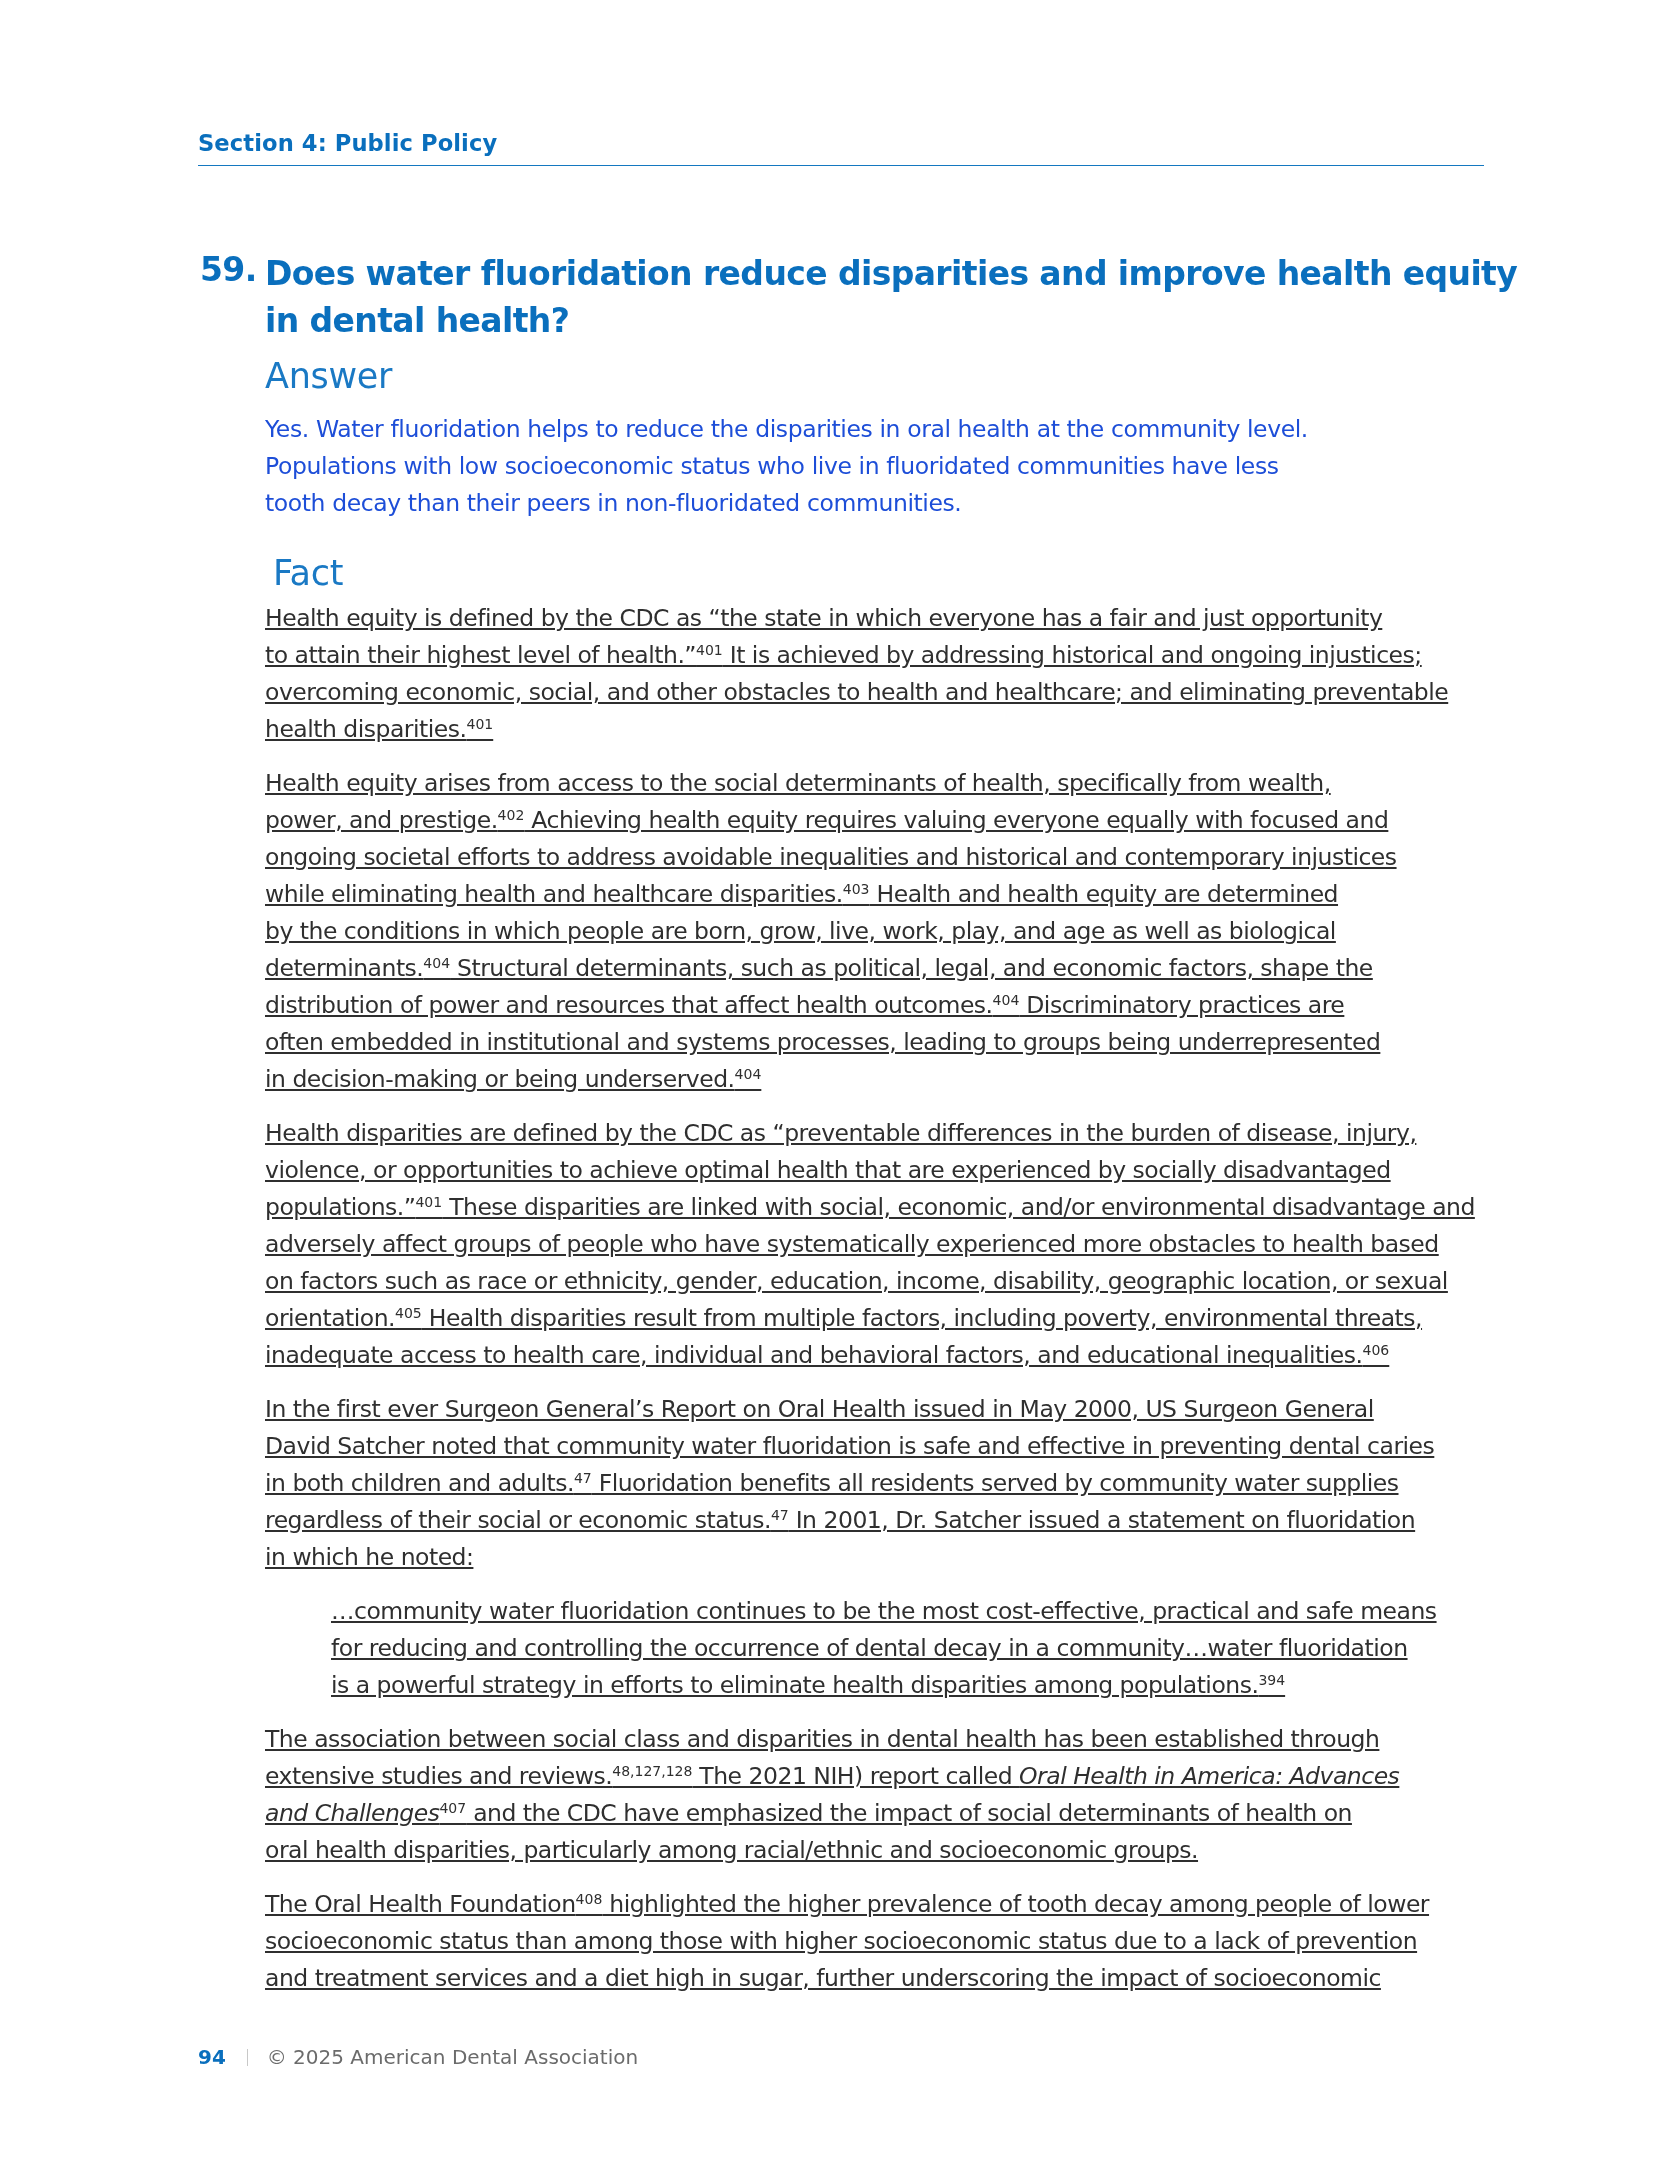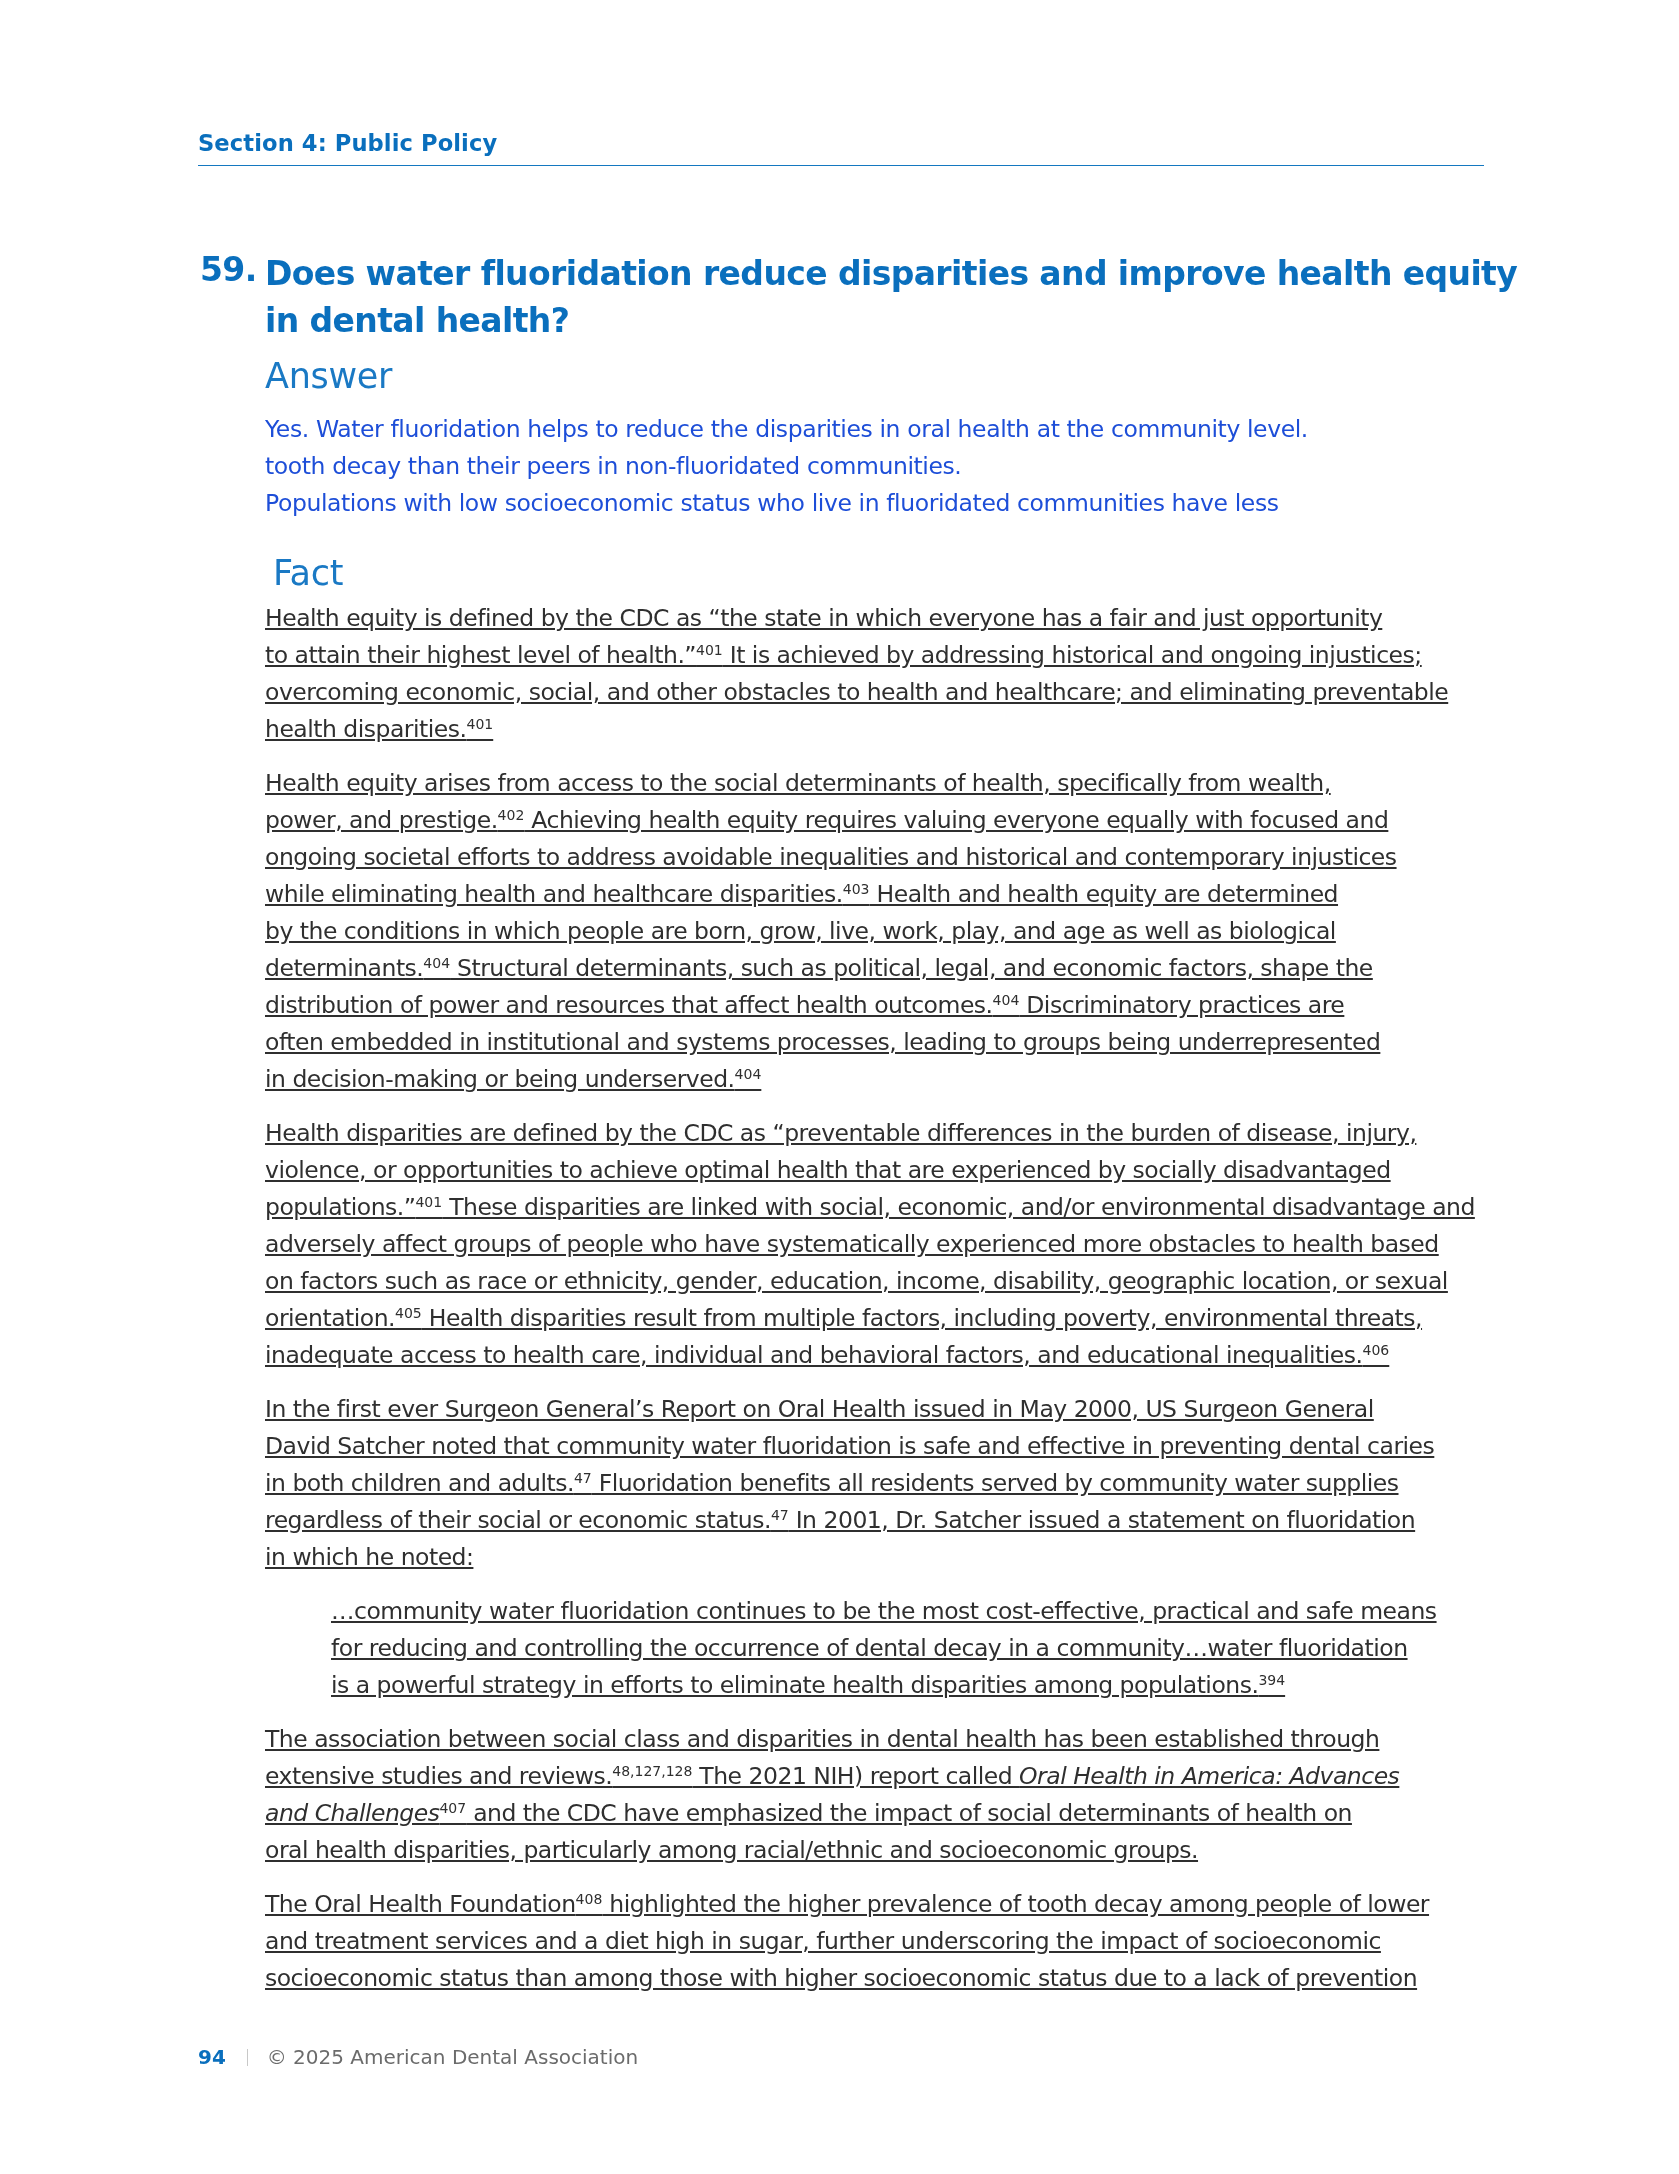--- a/index.html
+++ b/index.html
@@ -38,22 +38,22 @@
 
 <div class="q-num">59.</div>
 <h1 class="q-title" style="margin:0;">
   <span class="ln">Does water fluoridation reduce disparities and improve health equity</span>
   <span class="ln">in dental health?</span>
 </h1>
 
 <h2 class="sub-heading" style="top:356px; margin:0;">Answer</h2>
 <div class="answer-block">
   <span class="ln">Yes. Water fluoridation helps to reduce the disparities in oral health at the community level.</span>
+  <span class="ln">Populations with low socioeconomic status who live in fluoridated communities have less</span>
   <span class="ln">tooth decay than their peers in non-fluoridated communities.</span>
-  <span class="ln">Populations with low socioeconomic status who live in fluoridated communities have less</span>
 </div>
 
 <h2 class="sub-heading" style="top:545px; margin:8px;">Fact</h2>
 <div class="body-block" id="fact-body">
     <div class="para">
       <span class="ln"><span>Health equity is defined by the CDC as “the state in which everyone has a fair and just opportunity</span></span>
       <span class="ln"><span>to attain their highest level of health.”</span><span class="sup">401</span><span> It is achieved by addressing historical and ongoing injustices;</span></span>
       <span class="ln"><span>overcoming economic, social, and other obstacles to health and healthcare; and eliminating preventable</span></span>
       <span class="ln"><span>health disparities.</span><span class="sup">401</span></span>
     </div>
@@ -90,22 +90,22 @@
       <span class="ln"><span>is a powerful strategy in efforts to eliminate health disparities among populations.</span><span class="sup">394</span></span>
     </div>
     <div class="para">
       <span class="ln"><span>The association between social class and disparities in dental health has been established through</span></span>
       <span class="ln"><span>extensive studies and reviews.</span><span class="sup">48,127,128</span><span> The 2021 NIH) report called </span><span class="it">Oral Health in America: Advances</span></span>
       <span class="ln"><span class="it">and Challenges</span><span class="sup">407</span><span> and the CDC have emphasized the impact of social determinants of health on</span></span>
       <span class="ln"><span>oral health disparities, particularly among racial/ethnic and socioeconomic groups.</span></span>
     </div>
     <div class="para">
       <span class="ln"><span>The Oral Health Foundation</span><span class="sup">408</span><span> highlighted the higher prevalence of tooth decay among people of lower</span></span>
+      <span class="ln"><span>socioeconomic status than among those with higher socioeconomic status due to a lack of prevention</span></span>
       <span class="ln"><span>and treatment services and a diet high in sugar, further underscoring the impact of socioeconomic</span></span>
-      <span class="ln"><span>socioeconomic status than among those with higher socioeconomic status due to a lack of prevention</span></span>
     </div>
   </div>
 
 <div class="footer">
   <span class="page-num">94</span>
   <span class="divider"></span>
   <span>© 2025 American Dental Association</span>
 </div>
 
 

